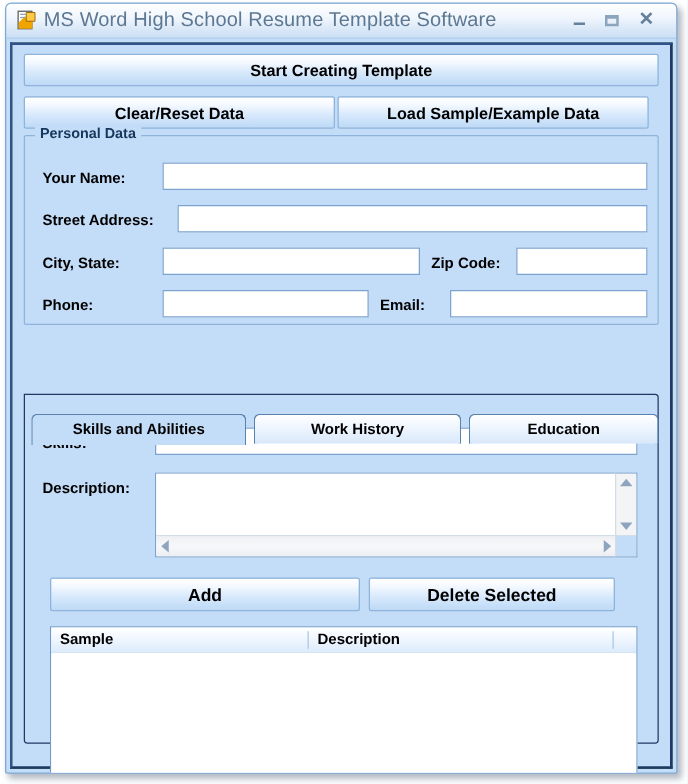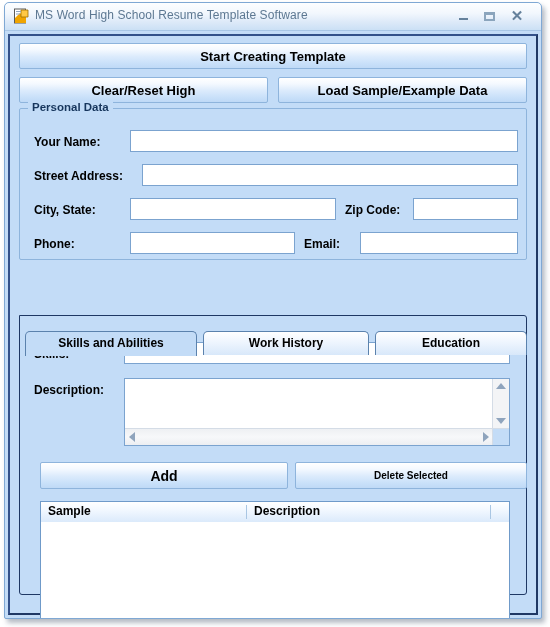--- a/index.html
+++ b/index.html
@@ -41,21 +41,21 @@
     position: absolute;
     left: 8px;
     top: 5px;
     width: 17px;
     height: 17px;
   }
   #title-text {
     position: absolute;
     left: 30px;
     top: 5px;
-    font-size: 12px;
+    font-size: 16px;
     color: #5d7892;
     letter-spacing: 0.1px;
     white-space: nowrap;
     user-select: none;
   }
   .wbtn {
     position: absolute;
     top: 4px;
     width: 20px;
     height: 18px;
@@ -362,23 +362,23 @@
         <span class="glyph"></span>
       </div>
     <div class="wbtn" id="btn-close">✕</div>
   </div>
 
   <div id="client">
   <div id="inner">
 
     <div class="btn" style="left:9px; top:7px; width:508px; height:26px; line-height:25px;">Start Creating Template</div>
 
-    <div class="btn" style="left:9px; top:41px; width:249px; height:26px; line-height:25px;">Clear/Reset High</div>
-
-    <div class="btn" style="left:268px; top:41px; width:249px; height:26px; line-height:25px;">Load Sample/Example Data</div>
+    <div class="btn" style="left:9px; top:41px; width:249px; height:26px; line-height:25px;">Clear/Reset Data</div>
+
+    <div class="btn" style="left:260px; top:41px; width:249px; height:26px; line-height:25px;">Load Sample/Example Data</div>
 
     <div id="group-personal">
       <div id="group-personal-title">Personal Data</div>
 
       <div class="fld-label" style="left:14px; top:26px;">Your Name:</div>
       <input class="txt" type="text" style="left: 110px; top: 21px; width: 388px; height: 22px;" value="">
 
       <div class="fld-label" style="left:14px; top:60px;">Street Address:</div>
       <input class="txt" type="text" style="left: 122px; top: 55px; width: 376px; height: 22px;" value="">
 
@@ -418,21 +418,21 @@
 
           <div class="sb-h">
             <span class="arrow arr-left"></span>
             <span class="arrow arr-right"></span>
           </div>
 
           <div class="sb-corner"></div>
         </div>
 
         <div class="btn" style="left:20px; top:146px; width:248px; height:27px; line-height:26px; font-size:14px;">Add</div>
-        <div class="btn" style="left:275px; top:146px; width:232px; height:27px; line-height:26px; font-size:10px;">Delete Selected</div>
+        <div class="btn" style="left:275px; top:146px; width:197px; height:27px; line-height:26px; font-size:14px;">Delete Selected</div>
 
         <div id="table-wrap">
           <div id="table-head">
             <div class="th" style="left:0; width:205px;">Sample</div>
             <span class="th-sep" style="left:205px;"></span>
             <div class="th" style="left:206px; width:243px;">Description</div>
             <span class="th-sep" style="left:449px;"></span>
             <div class="th" style="left:450px; width:18px;"></div>
           </div>
           <div id="table-body"></div>

